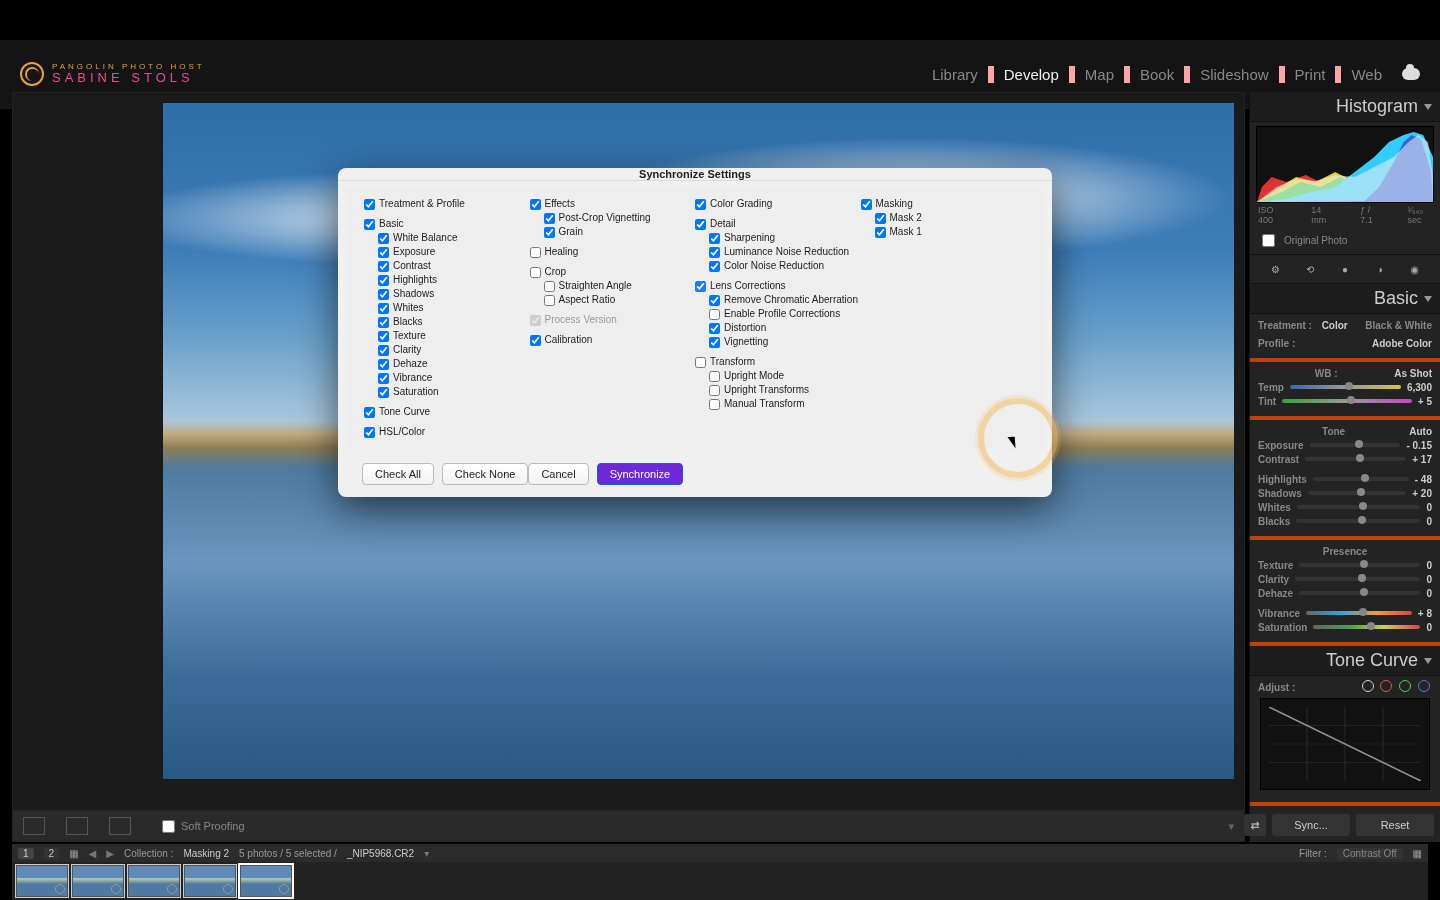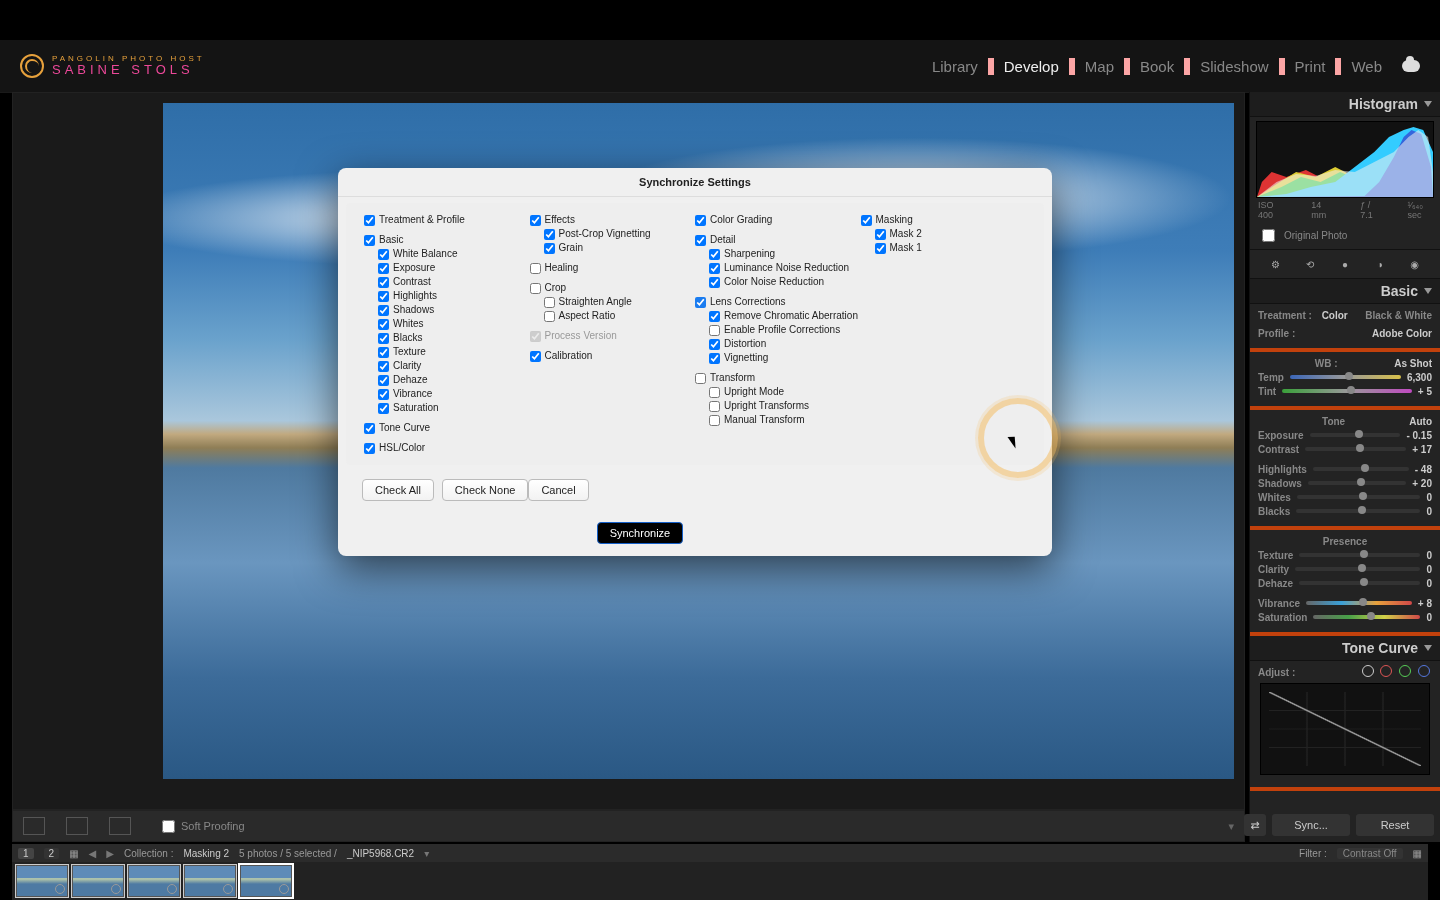--- a/index.html
+++ b/index.html
@@ -1,17 +1,17 @@
 <!DOCTYPE html>
 <html><head>
 <meta charset="utf-8">
 <style>
   html,body{margin:0;padding:0;height:100%;width:100%;background:#000;font-family:Helvetica,Arial,sans-serif;font-size:11px;color:#aaa;user-select:none;}
   .app{position:absolute;inset:0;background:#000;}
-  .topbar{position:absolute;left:0;right:0;top:40px;height:52px;border-bottom:1px solid #1a1a1a;display:flex;align-items:center;padding:0 20px;justify-content:space-between;background:#141414;}
+  .topbar{position:absolute;left:0;right:0;top:40px;height:52px;border-bottom:1px solid #1a1a1a;display:flex;align-items:center;padding:8px 20px;justify-content:space-between;background:#141414;}
   .logo{display:flex;align-items:center;gap:8px;}
   .logo-mark{width:20px;height:20px;border:2px solid #e7a13c;border-radius:50%;position:relative;}
   .logo-mark::before{content:"";position:absolute;inset:3px;border-top:2px solid #e7a13c;border-left:2px solid #e7a13c;border-radius:50%;}
   .logo-txt{line-height:1.05;}
   .logo-txt .a{font-size:8px;letter-spacing:3px;color:#e7a13c;}
   .logo-txt .b{font-size:13px;letter-spacing:4px;color:#ec4899;}
   .modules{display:flex;align-items:center;gap:0;font-size:15px;color:#888;}
   .modules span{padding:0 10px;border-right:6px solid #fca5a5;cursor:pointer;}
   .modules span:last-of-type{border-right:none;}
   .modules .active{color:#eee;}
@@ -33,21 +33,21 @@
   .fs-head .pill{background:#444;border-radius:2px;padding:0 5px;color:#ccc;}
   .fs-head .arrow{color:#777;}
   .fs-thumbs{height:34px;background:#222;display:flex;align-items:center;padding:2px 4px;gap:4px;}
   .thumb{width:50px;height:30px;background:linear-gradient(to bottom,#5e8bb8 40%,#bca 42%,#4e7aa3 60%);border:1px solid #555;position:relative;}
   .thumb.sel{outline:1px solid #ccc;}
   .thumb::after{content:"";position:absolute;right:2px;bottom:2px;width:8px;height:8px;border:1px solid #999;border-radius:50%;}
 
   
   .side{position:absolute;right:0;top:92px;bottom:58px;width:190px;background:#232323;border-left:1px solid #111;overflow:hidden;font-size:10px;color:#999;}
   .panel-h{display:flex;justify-content:flex-end;align-items:center;gap:6px;padding:4px 8px;color:#ccc;background:#1d1d1d;border-bottom:1px solid #111;}
-  .panel-h .t{font-size:14px;font-weight:bold;}
+  .panel-h .t{font-size:18px;}
   .tri{width:0;height:0;border-left:4px solid transparent;border-right:4px solid transparent;border-top:6px solid #999;}
   .hist{height:75px;margin:4px 6px 0 6px;background:#111;position:relative;border:1px solid #000;overflow:hidden;}
   .hist .layer{position:absolute;bottom:0;left:0;right:0;}
   .hist svg{display:block;}
   .hist-meta{display:flex;justify-content:space-between;padding:2px 8px;color:#777;font-size:9px;gap:28px;}
   .orig{padding:4px 8px;display:flex;align-items:center;gap:6px;color:#888;}
   .toolrow{display:flex;justify-content:space-around;padding:6px 8px;border-top:1px solid #111;border-bottom:1px solid #111;}
   .toolrow span{width:16px;height:16px;display:flex;align-items:center;justify-content:center;color:#aaa;}
   .section{padding:4px 8px 8px 8px;border-bottom:4px solid #c2410c;font-weight:bold;}
   .row{display:flex;justify-content:space-between;align-items:center;height:14px;}
@@ -62,32 +62,32 @@
   .pair{display:flex;gap:6px;}
   .btnrow{display:flex;gap:6px;padding:6px;}
   .btnrow button{flex:1;background:#333;border:none;color:#ccc;height:22px;border-radius:3px;font-size:11px;}
   .curvebox{height:90px;margin:4px 2px;background:#111;border:1px solid #000;position:relative;}
   .curvebox::before{content:"";position:absolute;left:8px;bottom:8px;right:8px;top:8px;background:linear-gradient(to right,transparent 24%,#222 25%,transparent 26%,transparent 49%,#222 50%,transparent 51%,transparent 74%,#222 75%,transparent 76%),linear-gradient(to bottom,transparent 24%,#222 25%,transparent 26%,transparent 49%,#222 50%,transparent 51%,transparent 74%,#222 75%,transparent 76%);}
   .curvebox::after{content:"";position:absolute;left:8px;bottom:8px;right:8px;top:8px;background:linear-gradient(to top right,transparent 49%,#aaa 50%,transparent 51%);}
   .circ{display:inline-block;width:10px;height:10px;border-radius:50%;border:1px solid currentColor;margin:0 2px;}
 
   
   .dialog{position:absolute;left:338px;top:168px;width:714px;background:#f0f0f0;border-radius:8px;box-shadow:0 12px 40px rgba(0,0,0,.6);color:#222;font-size:10px;}
-  .dlg-title{text-align:center;font-weight:600;padding:8px 0;font-size:11px;border-bottom:1px solid #ddd;}
+  .dlg-title{text-align:center;font-weight:600;padding:0 0;font-size:11px;border-bottom:1px solid #ddd;}
   .dlg-body{display:flex;padding:10px 18px;gap:0;background:#eee;margin:6px 8px;border-radius:4px;}
   .col{flex:1;}
   .ckln{display:flex;align-items:center;gap:4px;line-height:14px;white-space:nowrap;}
   .ckln.ind{padding-left:14px;}
   .ckln input{margin:0;width:11px;height:11px;}
   .ckln .dim{color:#999;}
   .spacer{height:6px;}
   .dlg-foot{display:flex;padding:8px 12px 12px 24px;}
   .dlg-foot .grp{display:flex;gap:8px;}
   .dlg-foot button{height:22px;padding:0 12px;border-radius:4px;border:1px solid #bbb;background:linear-gradient(#fff,#f2f2f2);font-size:11px;color:#222;}
-  .dlg-foot button.primary{background:#000000;color:white;border-color:#1560c9;margin-top:43px;}
+  .dlg-foot button.primary{background:#6d28d9;color:white;border-color:#1560c9;}
 
   .hint-ring{position:absolute;left:978px;top:398px;width:68px;height:68px;border-radius:50%;border:6px solid rgba(244,190,100,.55);box-shadow:0 0 0 3px rgba(244,190,100,.2);pointer-events:none;}
   .cursor{position:absolute;left:1011px;top:434px;width:12px;height:16px;pointer-events:none;}
   .cursor::before{content:"";position:absolute;width:0;height:0;border-left:6px solid #000;border-top:4px solid transparent;border-bottom:10px solid transparent;transform:rotate(-35deg);}
 
   .filters-off{background:#333;padding:0 6px;border-radius:2px;color:#888;}
 </style>
 </head>
 <body>
 

